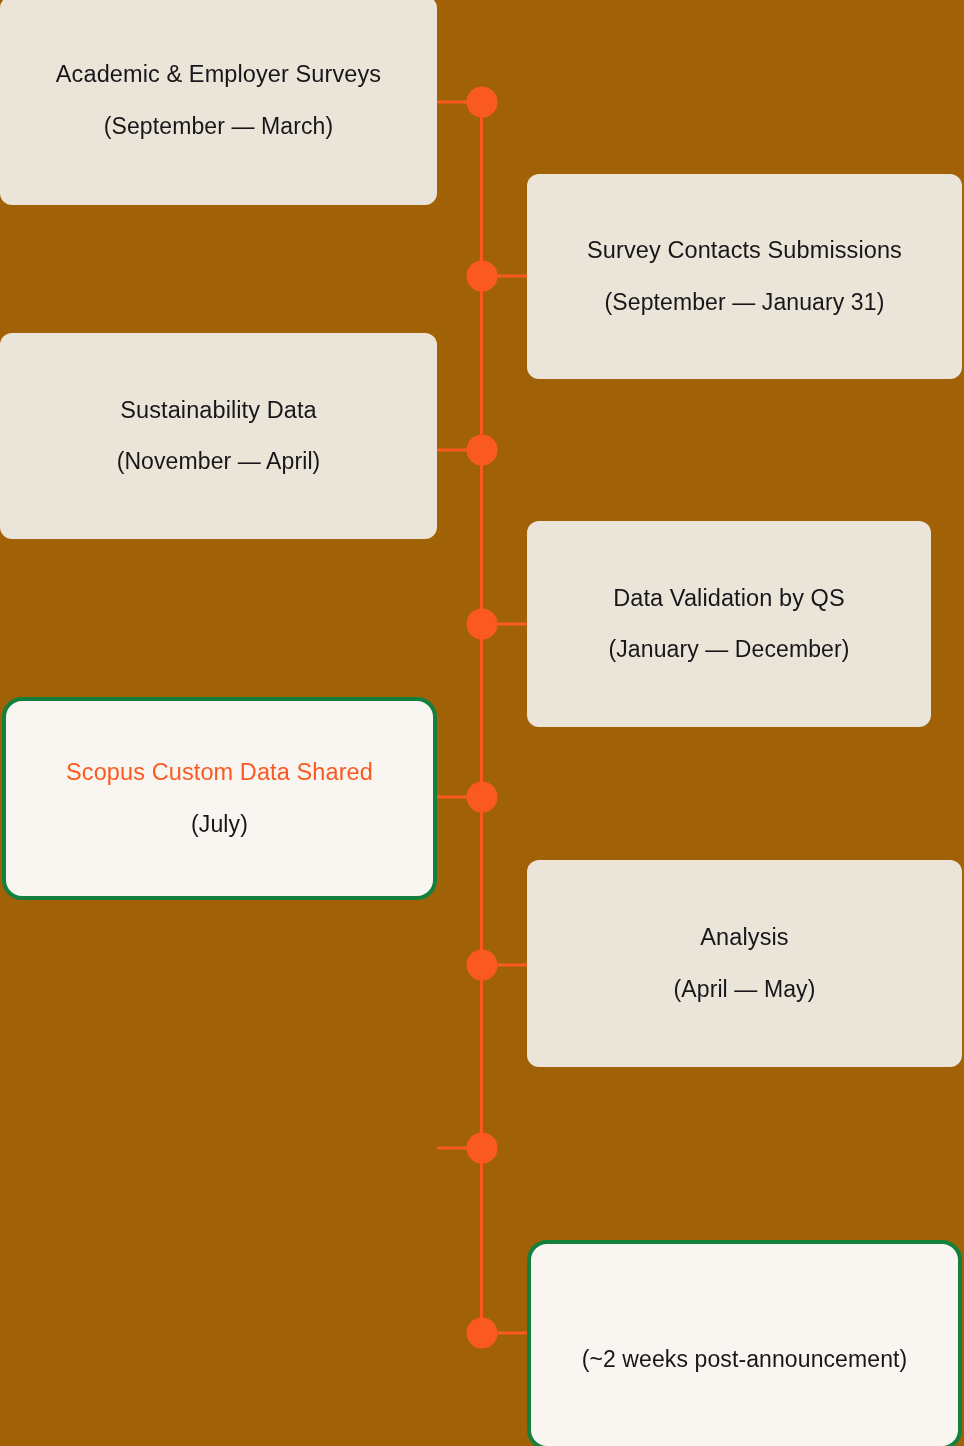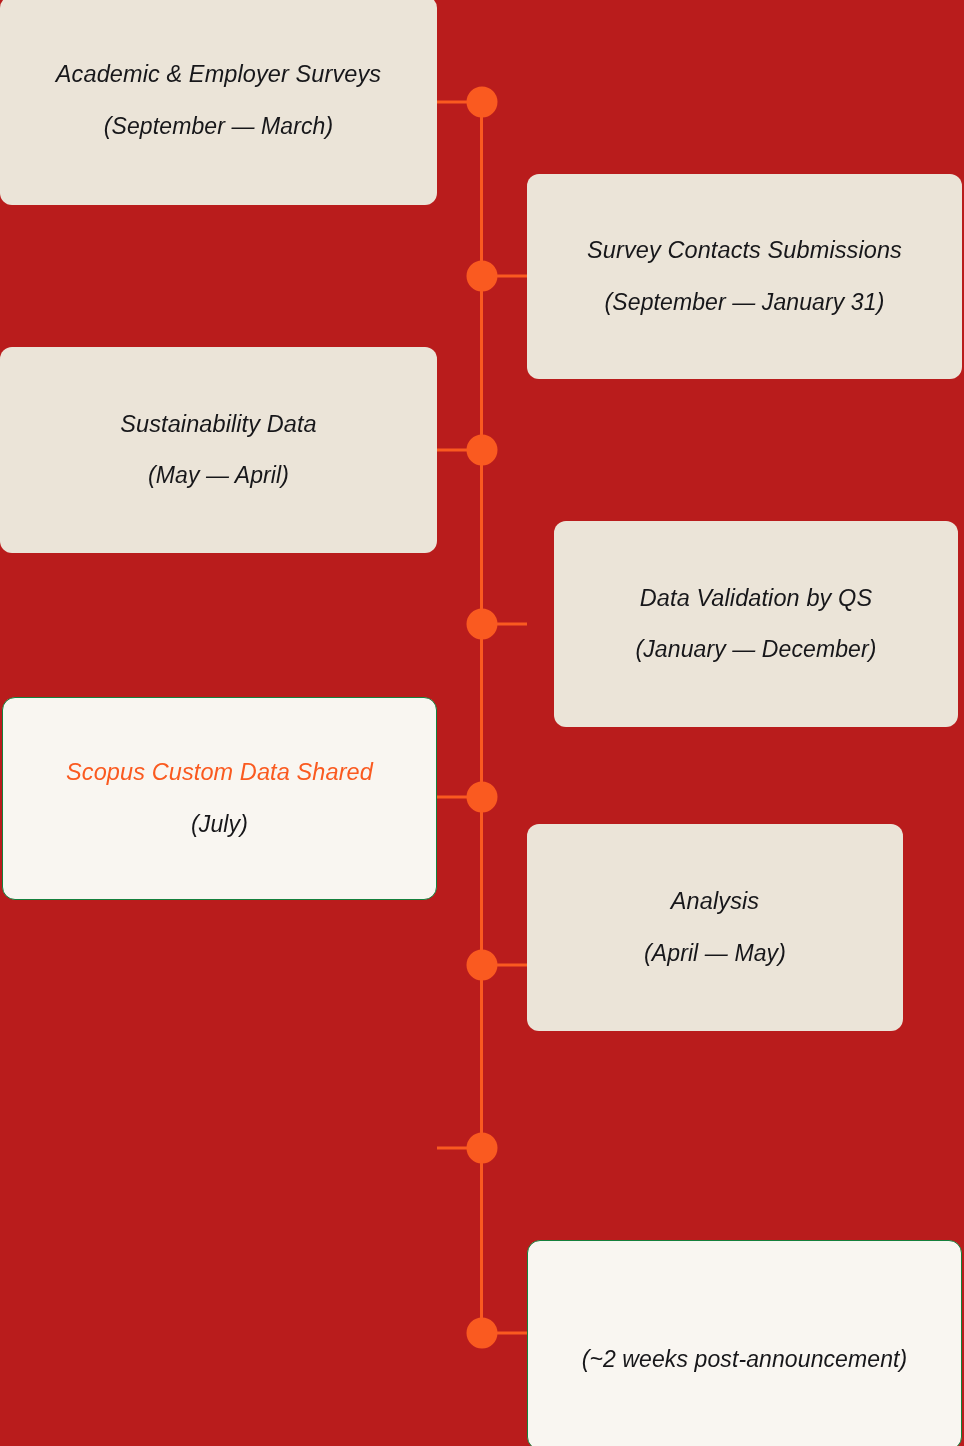--- a/index.html
+++ b/index.html
@@ -5,24 +5,23 @@
 <style>
   html, body {
     margin: 0;
     padding: 0;
     background: #000000;
   }
   #canvas {
     position: relative;
     width: 964px;
     height: 1446px;
-    background: #b91c1c;
+    background: #a16207;
     overflow: hidden;
     font-family: "Liberation Sans", "DejaVu Sans", sans-serif;
-    font-style: italic;
   }
 
   
   .spine {
     position: absolute;
     left: 480px;
     width: 3px;
     background: #fa5a20;
   }
 
@@ -51,22 +50,22 @@
     border-radius: 12px;
     background: #ebe4d8;
     display: flex;
     flex-direction: column;
     align-items: center;
     justify-content: center;
     padding: 14px 22px;
   }
   .card.highlight {
     background: #f9f6f1;
-    border: 1px solid #15803d;
-    border-radius: 13px;
+    border: 4px solid #15803d;
+    border-radius: 20px;
   }
   .card-title {
     font-size: 23.5px;
     line-height: 1.0;
     color: #17171a;
     text-align: center;
     letter-spacing: 0.1px;
     white-space: nowrap;
   }
   .card.highlight .card-title {
@@ -96,42 +95,42 @@
   <div class="connector" style="left:437px; top:102px; width:45px;"></div>
   <div class="node-dot" style="left:481.5px; top:102px;"></div>
 
   <div class="card" style="left:527px; top:174px; width:435px; height:205px;align-items:center;">
     <div class="card-title">Survey Contacts Submissions</div>
     <div class="card-period">(September — January 31)</div>
   </div>
   <div class="connector" style="left:481px; top:276px; width:46px;"></div>
   <div class="node-dot" style="left:481.5px; top:276px;"></div>
 
-  <div class="card" style="left:0px; top:347px; width:437px; height:206px;">
+  <div class="card" style="left:0px; top:333px; width:437px; height:206px;">
     <div class="card-title">Sustainability Data</div>
-    <div class="card-period">(May — April)</div>
+    <div class="card-period">(November — April)</div>
   </div>
   <div class="connector" style="left:437px; top:450px; width:45px;"></div>
   <div class="node-dot" style="left:481.5px; top:450px;"></div>
 
-  <div class="card" style="left:554px; top:521px; width:404px; height:206px;">
+  <div class="card" style="left:527px; top:521px; width:404px; height:206px;">
     <div class="card-title">Data Validation by QS</div>
     <div class="card-period">(January — December)</div>
   </div>
   <div class="connector" style="left:481px; top:624px; width:46px;"></div>
   <div class="node-dot" style="left:481.5px; top:624px;"></div>
 
   <div class="card highlight" style="left:2px; top:697px; width:435px; height:203px;">
     <div class="card-title">Scopus Custom Data Shared</div>
     <div class="card-period">(July)</div>
   </div>
   <div class="connector" style="left:437px; top:797px; width:45px;"></div>
   <div class="node-dot" style="left:481.5px; top:797px;"></div>
 
-  <div class="card" style="left:527px; top:824px; width:376px; height:207px;">
+  <div class="card" style="left:527px; top:860px; width:435px; height:207px;">
     <div class="card-title">Analysis</div>
     <div class="card-period">(April — May)</div>
   </div>
   <div class="connector" style="left:481px; top:965px; width:46px;"></div>
   <div class="node-dot" style="left:481.5px; top:965px;"></div>
 
   <div class="connector" style="left:437px; top:1148px; width:45px;"></div>
   <div class="node-dot" style="left:481.5px; top:1148px;"></div>
 
   <div class="card highlight" style="left:527px; top:1240px; width:435px; height:210px;">

